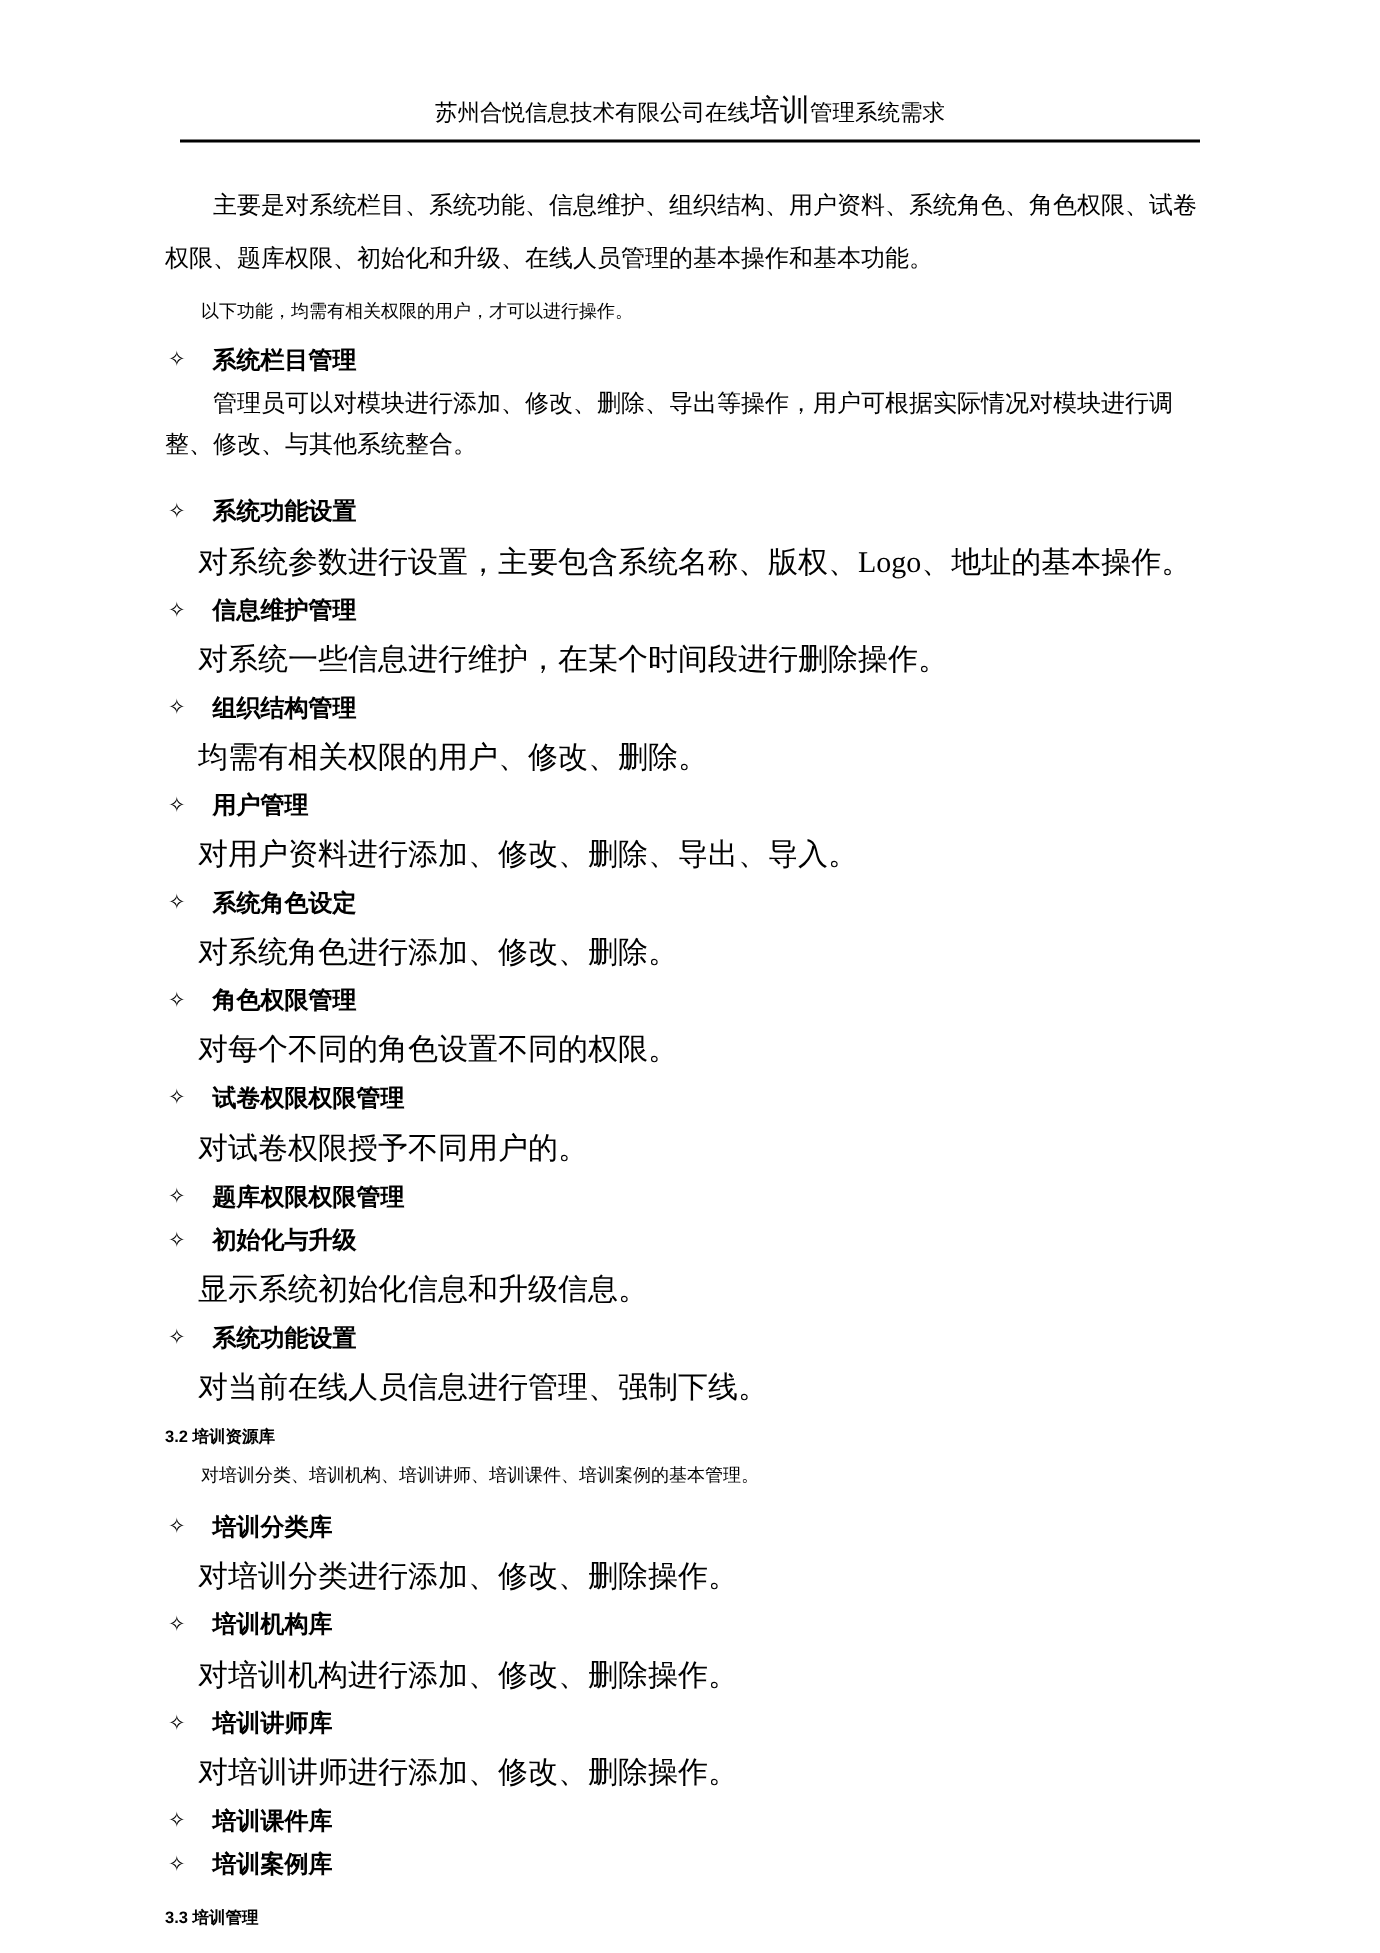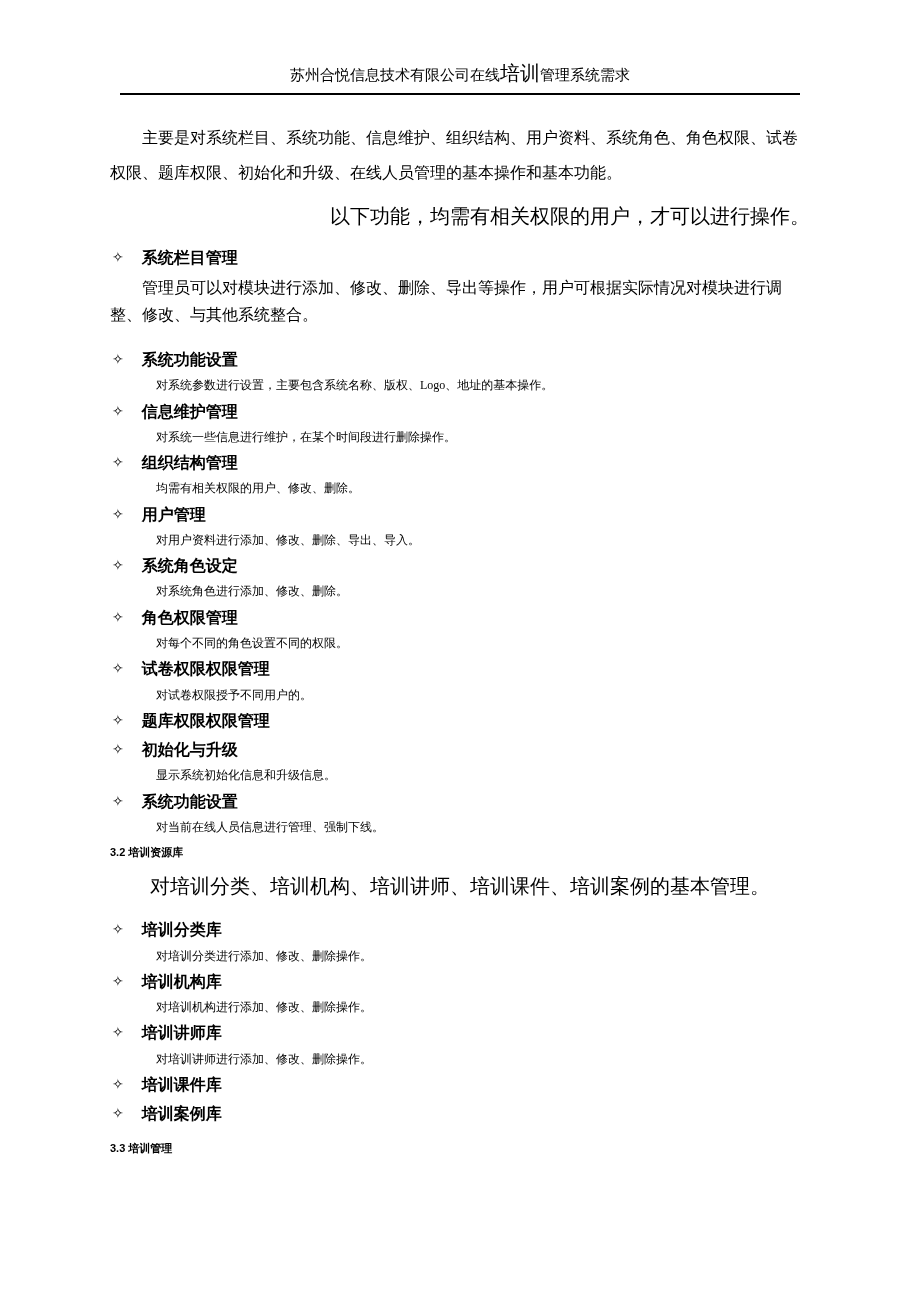--- a/index.html
+++ b/index.html
@@ -28,64 +28,63 @@
       margin: 0 10px 25px 10px;
     }
     .intro {
       text-indent: 2em;
       font-size: 16px;
       line-height: 2.2;
       margin-bottom: 4px;
     }
     .intro2 {
       text-indent: 2em;
-      font-size: 20px;
+      font-size: 12px;
       line-height: 2.2;
       margin-bottom: 6px;
-      text-align: right;
     }
     .bullet-row {
       display: flex;
       align-items: flex-start;
       margin: 2px 0;
       line-height: 1.7;
     }
     .diamond {
       font-size: 14px;
       margin-right: 18px;
       margin-left: 2px;
       flex-shrink: 0;
       margin-top: 2px;
     }
     .bullet-title {
       font-size: 16px;
       font-weight: bold;
       font-family: "SimHei","黑体",sans-serif;
     }
     .bullet-desc {
-      font-size: 12px;
+      font-size: 20px;
       line-height: 1.7;
-      margin-left: 46px;
+      margin-left: 22px;
       margin-bottom: 2px;
     }
     .bullet-desc-flat {
       font-size: 16px;
       line-height: 1.7;
       margin-bottom: 18px;
     }
     .section-h {
       font-size: 11px;
       font-weight: bold;
       font-family: "SimHei","黑体",sans-serif;
       margin-top: 8px;
       margin-bottom: 6px;
     }
     .section-intro {
       text-indent: 2em;
-      font-size: 20px;
+      font-size: 12px;
       line-height: 2.0;
       margin-bottom: 10px;
     }
   </style>
 </head>
 <body>
 
 <div class="header">
   <span>苏州合悦信息技术有限公司在线</span><span class="big">培训</span><span>管理系统需求</span>
 </div>

